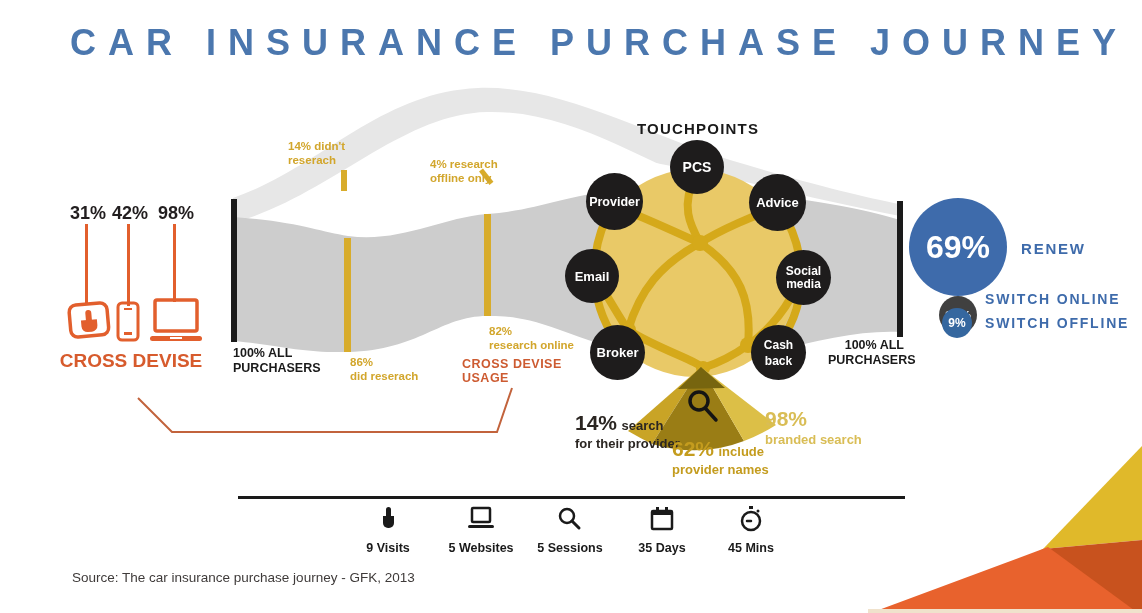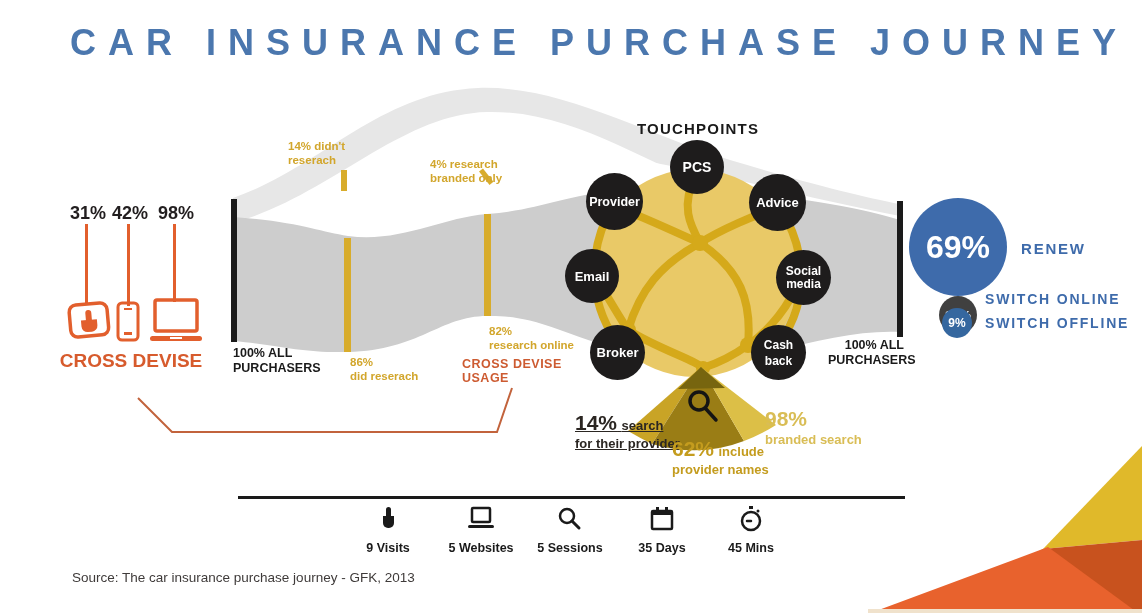--- a/index.html
+++ b/index.html
@@ -139,42 +139,42 @@
     <div>100% ALL</div>
     <div>PURCHASERS</div>
   </div>
 
   <div class="abs gold-note" style="left:288px;top:139px;">
     <div>14% didn't</div>
     <div>reserach</div>
   </div>
   <div class="abs gold-note" style="left:430px;top:157px;">
     <div>4% research</div>
-    <div>branded only</div>
+    <div>offline only</div>
   </div>
   <div class="abs gold-note" style="left:350px;top:355px;">
     <div>86%</div>
     <div>did reserach</div>
   </div>
   <div class="abs gold-note" style="left:489px;top:324px;">
     <div>82%</div>
     <div>research online</div>
   </div>
   <div class="abs cross-mid">CROSS DEVISE USAGE</div>
 
   <div class="abs tp-title">TOUCHPOINTS</div>
   <div class="abs node" style="left:670px;top:140px;width:54px;height:54px;font-size:14px;">PCS</div>
   <div class="abs node" style="left:586px;top:173px;width:57px;height:57px;font-size:12.5px;">Provider</div>
   <div class="abs node" style="left:749px;top:174px;width:57px;height:57px;font-size:13px;">Advice</div>
   <div class="abs node" style="left:565px;top:249px;width:54px;height:54px;font-size:13px;">Email</div>
   <div class="abs node" style="left:776px;top:250px;width:55px;height:55px;font-size:12px;line-height:13px;padding:0 5px;">Social media</div>
   <div class="abs node" style="left:590px;top:325px;width:55px;height:55px;font-size:13px;">Broker</div>
   <div class="abs node" style="left:751px;top:325px;width:55px;height:55px;font-size:12px;line-height:16px;padding:0 8px;">Cash back</div>
 
-  <div class="abs dark-ink" style="left:575px;top:411px;white-space:nowrap;text-decoration:underline;">
+  <div class="abs dark-ink" style="left:575px;top:411px;white-space:nowrap;">
     <span class="search-big">14%</span>
     <span class="search-small">search</span>
     <div class="search-small" style="margin-top:1px;">for their provider</div>
   </div>
   <div class="abs gold-mid" style="left:672px;top:437px;white-space:nowrap;">
     <span class="search-big">62%</span>
     <span class="search-small">include</span>
     <div class="search-small" style="margin-top:1px;">provider names</div>
   </div>
   <div class="abs gold-light" style="left:765px;top:407px;white-space:nowrap;">

